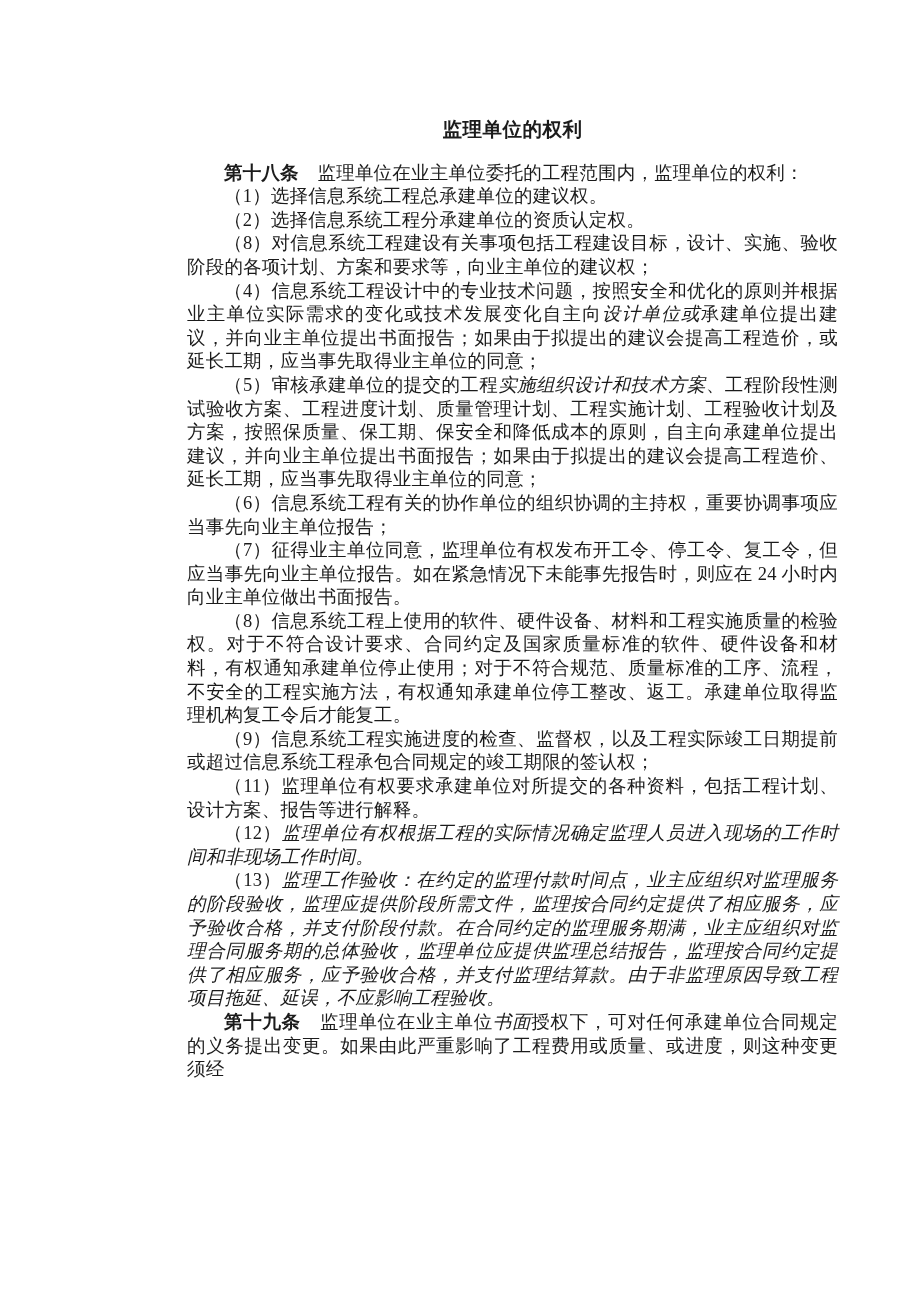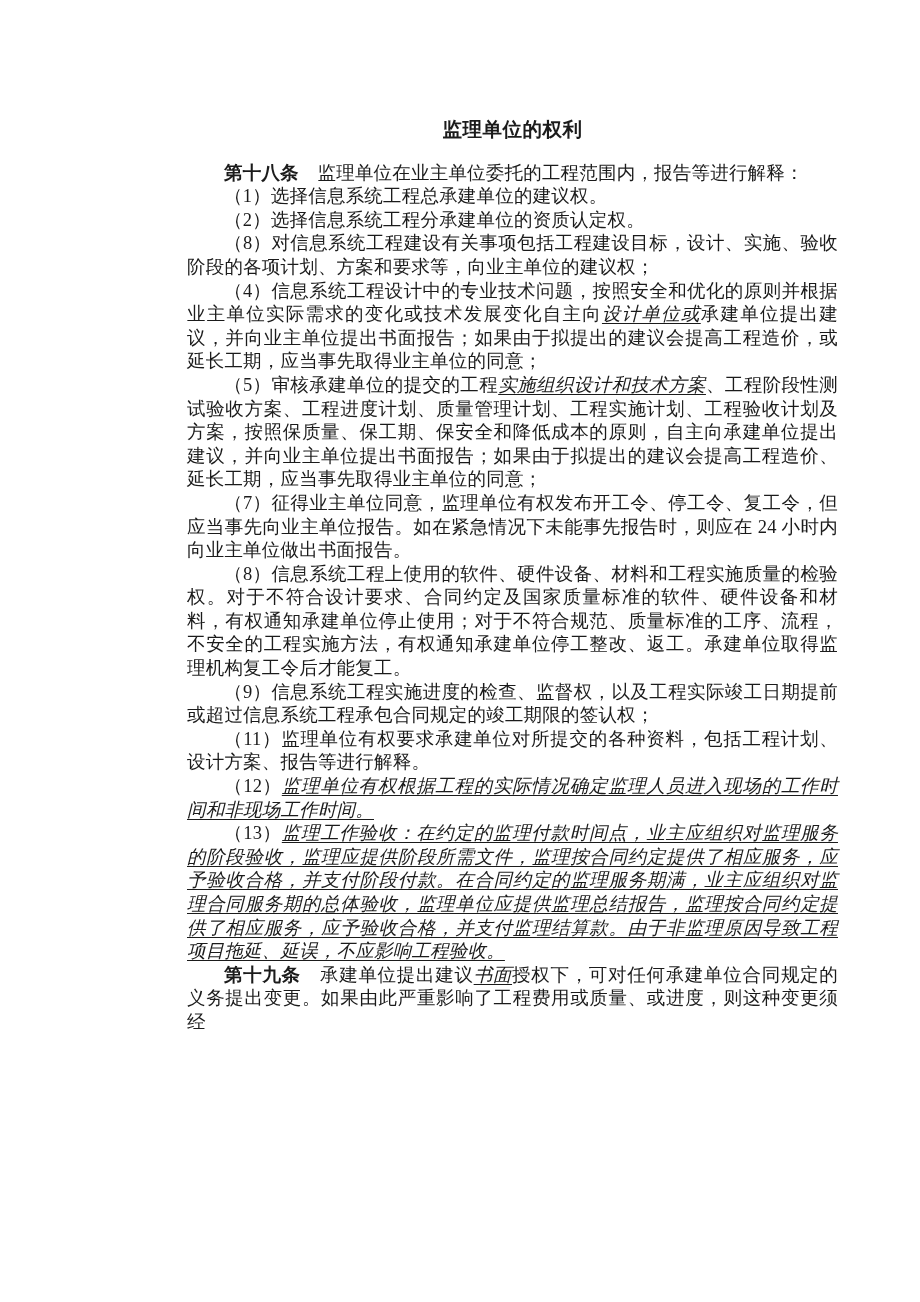--- a/index.html
+++ b/index.html
@@ -35,38 +35,38 @@
     font-size: 18.5px;
     line-height: 23.6px;
     text-indent: 2em;
     text-align: justify;
     letter-spacing: 0.2px;
   }
   .run-normal { font-style: normal; }
   .run-bold   { font-weight: bold; }
   .run-iu {
     font-style: italic;
-    text-decoration: underline;
     text-underline-offset: 3px;
     text-decoration-thickness: 1px;
   }
 </style>
 </head>
 <body>
 
 <div class="page">
   <h1 class="doc-title">监理单位的权利</h1>
   <div class="doc-body">
-      <p class="para"><span class="run-bold">第十八条</span><span class="run-normal">　监理单位在业主单位委托的工程范围内，报告等进行解释：</span></p>
+      <p class="para"><span class="run-bold">第十八条</span><span class="run-normal">　监理单位在业主单位委托的工程范围内，监理单位的权利：</span></p>
       <p class="para"><span class="run-normal">（1）选择信息系统工程总承建单位的建议权。</span></p>
       <p class="para"><span class="run-normal">（2）选择信息系统工程分承建单位的资质认定权。</span></p>
       <p class="para"><span class="run-normal">（8）对信息系统工程建设有关事项包括工程建设目标，设计、实施、验收阶段的各项计划、方案和要求等，向业主单位的建议权；</span></p>
       <p class="para"><span class="run-normal">（4）信息系统工程设计中的专业技术问题，按照安全和优化的原则并根据业主单位实际需求的变化或技术发展变化自主向</span><span class="run-iu">设计单位或</span><span class="run-normal">承建单位提出建议，并向业主单位提出书面报告；如果由于拟提出的建议会提高工程造价，或延长工期，应当事先取得业主单位的同意；</span></p>
       <p class="para"><span class="run-normal">（5）审核承建单位的提交的工程</span><span class="run-iu">实施组织设计和技术方案</span><span class="run-normal">、工程阶段性测试验收方案、工程进度计划、质量管理计划、工程实施计划、工程验收计划及方案，按照保质量、保工期、保安全和降低成本的原则，自主向承建单位提出建议，并向业主单位提出书面报告；如果由于拟提出的建议会提高工程造价、延长工期，应当事先取得业主单位的同意；</span></p>
+      <p class="para"><span class="run-normal">（6）信息系统工程有关的协作单位的组织协调的主持权，重要协调事项应当事先向业主单位报告；</span></p>
       <p class="para"><span class="run-normal">（7）征得业主单位同意，监理单位有权发布开工令、停工令、复工令，但应当事先向业主单位报告。如在紧急情况下未能事先报告时，则应在 24 小时内向业主单位做出书面报告。</span></p>
       <p class="para"><span class="run-normal">（8）信息系统工程上使用的软件、硬件设备、材料和工程实施质量的检验权。对于不符合设计要求、合同约定及国家质量标准的软件、硬件设备和材料，有权通知承建单位停止使用；对于不符合规范、质量标准的工序、流程，不安全的工程实施方法，有权通知承建单位停工整改、返工。承建单位取得监理机构复工令后才能复工。</span></p>
       <p class="para"><span class="run-normal">（9）信息系统工程实施进度的检查、监督权，以及工程实际竣工日期提前或超过信息系统工程承包合同规定的竣工期限的签认权；</span></p>
       <p class="para"><span class="run-normal">（11）监理单位有权要求承建单位对所提交的各种资料，包括工程计划、设计方案、报告等进行解释。</span></p>
       <p class="para"><span class="run-normal">（12）</span><span class="run-iu">监理单位有权根据工程的实际情况确定监理人员进入现场的工作时间和非现场工作时间。</span></p>
       <p class="para"><span class="run-normal">（13）</span><span class="run-iu">监理工作验收：在约定的监理付款时间点，业主应组织对监理服务的阶段验收，监理应提供阶段所需文件，监理按合同约定提供了相应服务，应予验收合格，并支付阶段付款。在合同约定的监理服务期满，业主应组织对监理合同服务期的总体验收，监理单位应提供监理总结报告，监理按合同约定提供了相应服务，应予验收合格，并支付监理结算款。由于非监理原因导致工程项目拖延、延误，不应影响工程验收。</span></p>
-      <p class="para"><span class="run-bold">第十九条</span><span class="run-normal">　承建单位提出建议</span><span class="run-iu">书面</span><span class="run-normal">授权下，可对任何承建单位合同规定的义务提出变更。如果由此严重影响了工程费用或质量、或进度，则这种变更须经</span></p>
+      <p class="para"><span class="run-bold">第十九条</span><span class="run-normal">　监理单位在业主单位</span><span class="run-iu">书面</span><span class="run-normal">授权下，可对任何承建单位合同规定的义务提出变更。如果由此严重影响了工程费用或质量、或进度，则这种变更须经</span></p>
     </div>
 </div>
 
 </body></html>

